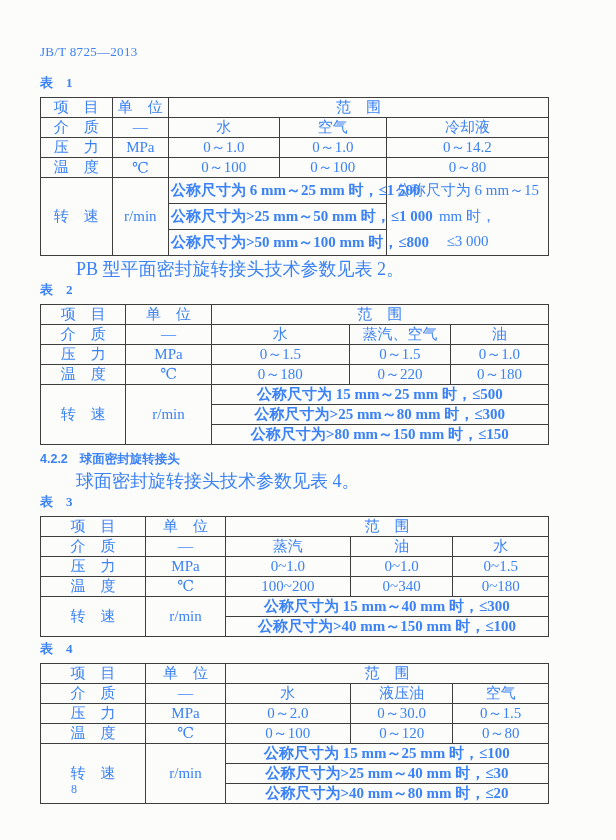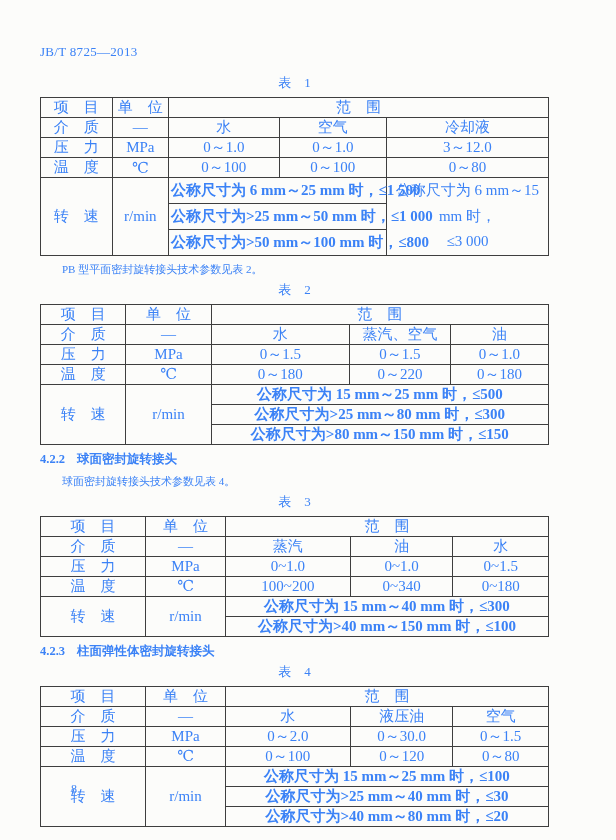--- a/index.html
+++ b/index.html
@@ -4,30 +4,30 @@
 <style>
   html,body{margin:0;padding:0;}
   body{background:#e8e8e6;}
   .page{
     width:616px;height:840px;background:#fcfcfa;position:relative;
     box-sizing:border-box;padding:44px 67px 0 40px;
     font-family:"Liberation Serif","DejaVu Serif",serif;color:#3b82f6;
     overflow:hidden;
   }
   .doc-header{font-size:13px;letter-spacing:.3px;}
-  .tbl-caption{text-align:center;font-size:13px;margin:14px 0 5px;}
+  .tbl-caption{font-size:13px;margin:14px 0 5px;font-weight:bold;}
   .tbl-caption.tight{margin-top:3px;}
   table{width:100%;border-collapse:collapse;table-layout:fixed;
         font-size:15px;border:1.5px solid #3a3a3a;}
   td{border:1px solid #3e3e3e;text-align:center;vertical-align:middle;
      height:18px;padding:0 2px;white-space:nowrap;}
   td.sp{height:19px;font-weight:bold;}
   td.pre{white-space:pre-line;line-height:1.7;}
-  .para{font-size:11px;line-height:17px;margin:5px 0 0;text-indent:2em;}
-  .sec-heading{font-family:Liberation Serif, serif;
+  .para{font-size:18px;line-height:17px;margin:5px 0 0;text-indent:2em;}
+  .sec-heading{font-family:Liberation Sans, sans-serif;
      font-weight:bold;font-size:12.5px;line-height:17px;margin:6px 0 0;}
   .sec-heading .sec-num{margin-right:12px;}
   .page-num{position:absolute;left:71px;top:782px;font-size:12px;}
 </style>
 </head>
 <body>
 
 <div class="page">
 
   <div class="doc-header">JB/T 8725—2013</div>
@@ -52,21 +52,21 @@
         <td>—</td>
         <td>水</td>
         <td>空气</td>
         <td>冷却液</td>
       </tr>
       <tr>
         <td>压　力</td>
         <td>MPa</td>
         <td>0～1.0</td>
         <td>0～1.0</td>
-        <td>3～12.0</td>
+        <td>0～14.2</td>
       </tr>
       <tr>
         <td>温　度</td>
         <td>℃</td>
         <td>0～100</td>
         <td>0～100</td>
         <td>0～80</td>
       </tr>
       <tr>
         <td rowspan="3">转　速</td>
@@ -181,23 +181,20 @@
         <td rowspan="2">转　速</td>
         <td rowspan="2">r/min</td>
         <td colspan="3" class="sp">公称尺寸为 15 mm～40 mm 时，≤300</td>
       </tr>
       <tr>
         <td colspan="3" class="sp">公称尺寸为&gt;40 mm～150 mm 时，≤100</td>
       </tr>
     </tbody>
   </table>
 
-  <p class="sec-heading">
-    <span class="sec-num">4.2.3</span><span>柱面弹性体密封旋转接头</span>
-  </p>
 
   <div class="tbl-caption tight">表　4</div>
   <table>
     <colgroup>
       <col style="width:20.7%">
         <col style="width:15.7%">
         <col style="width:24.6%">
         <col style="width:20.2%">
         <col style="width:18.8%">
     </colgroup>

